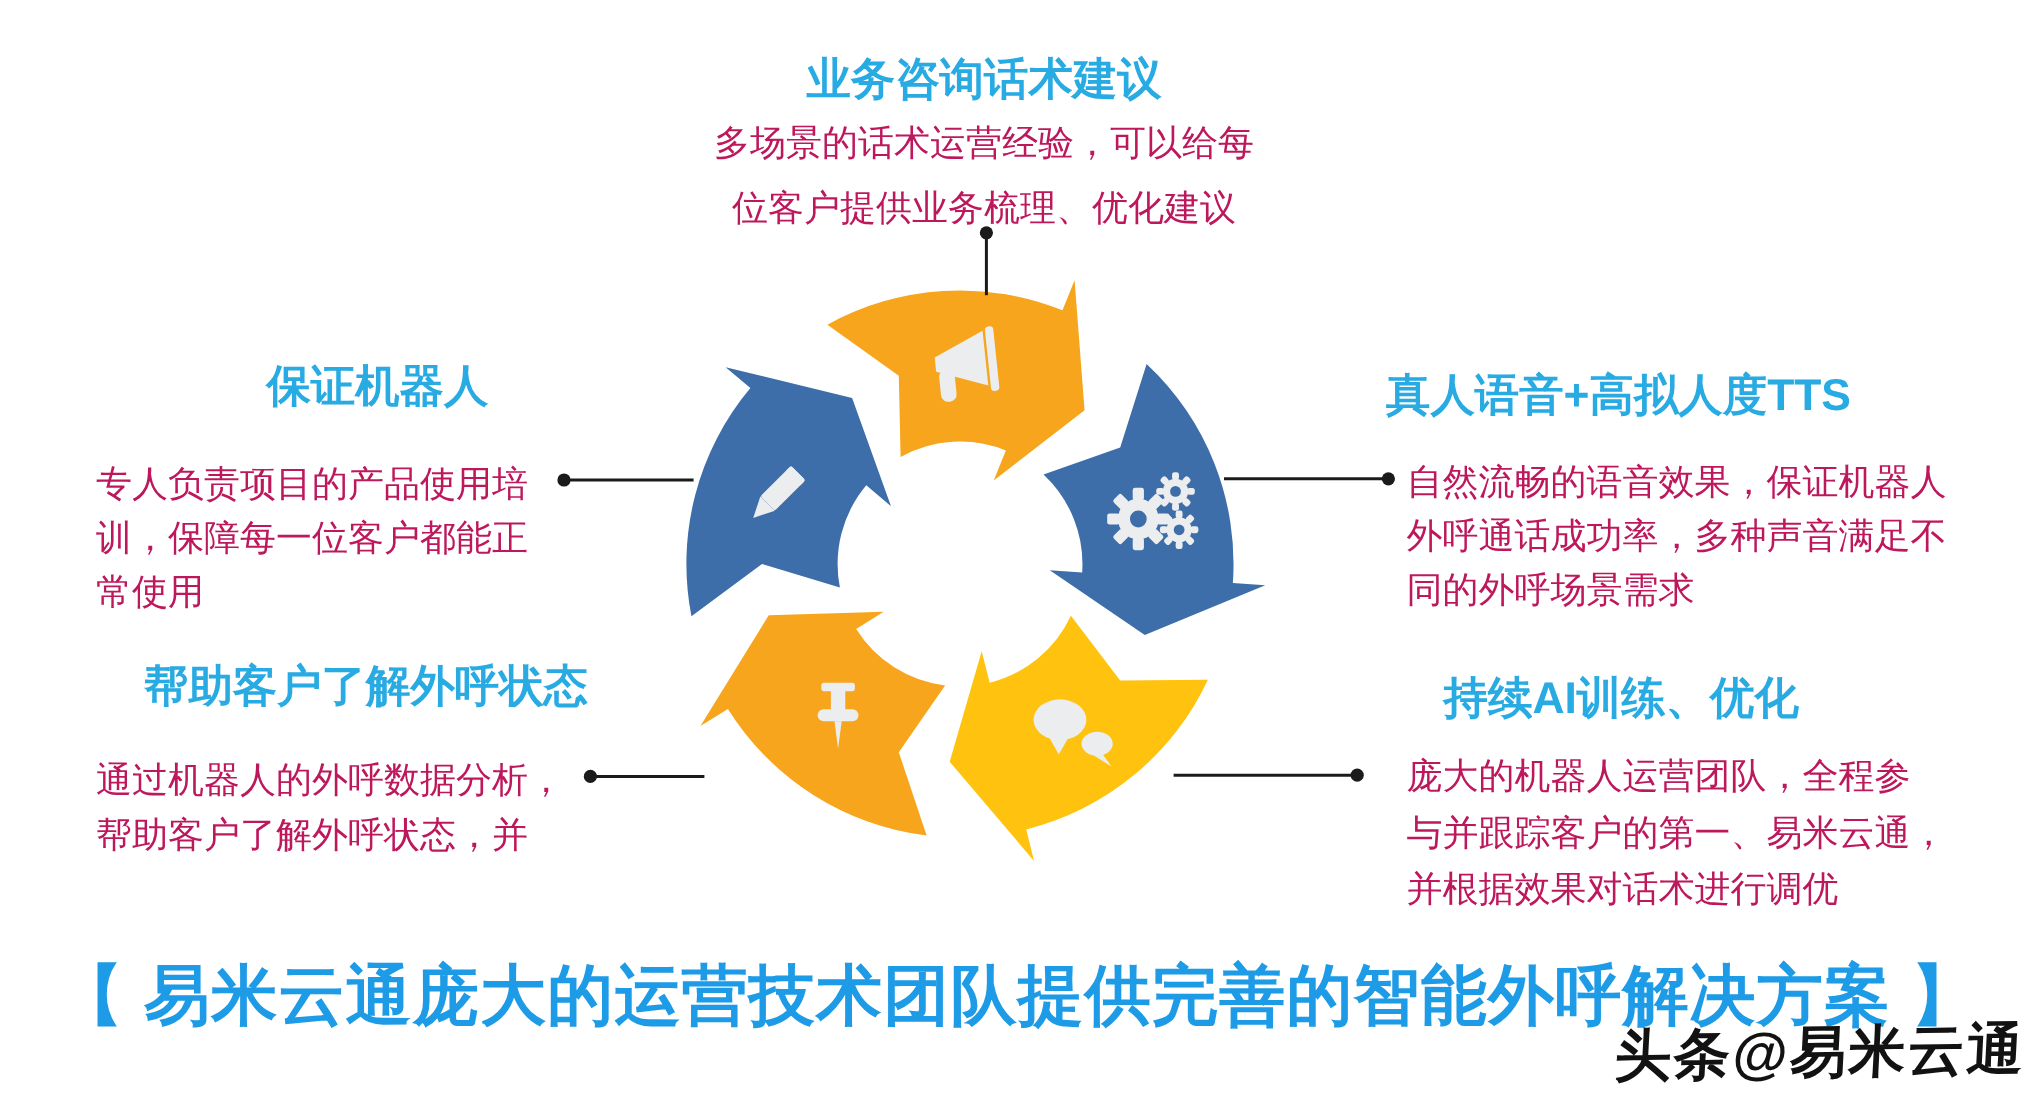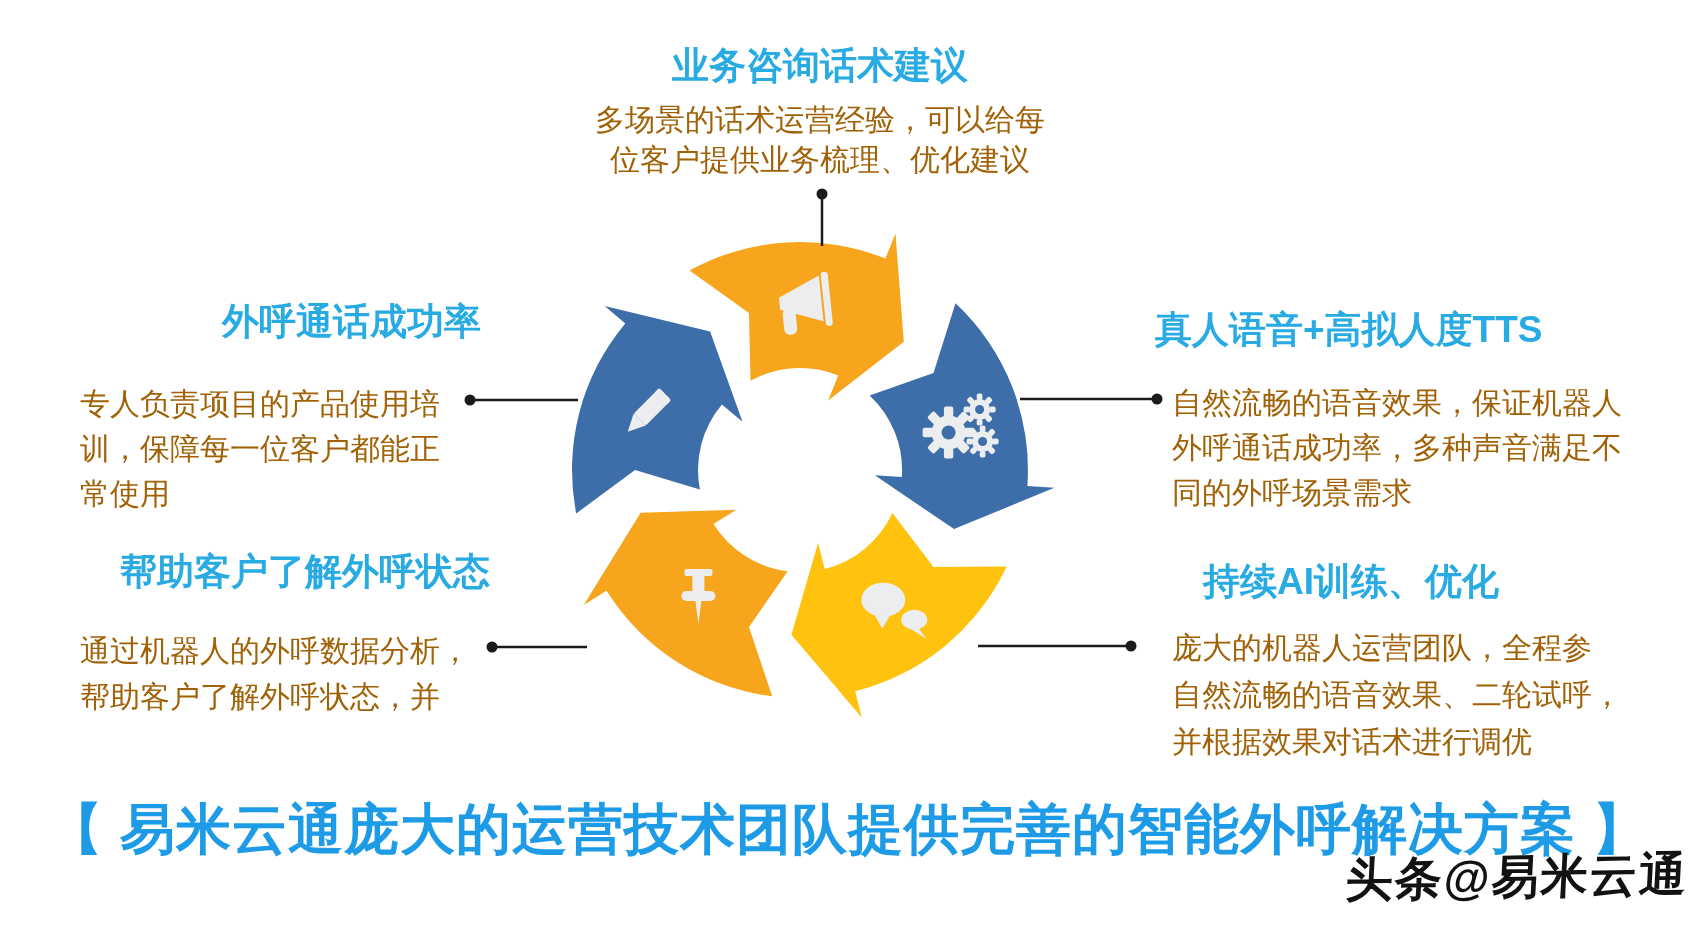--- a/index.html
+++ b/index.html
@@ -2,21 +2,21 @@
 <html><head>
 <meta charset="utf-8">
 <style>
   html,body{margin:0;padding:0;background:#ffffff;}
   #canvas{
     position:relative;width:1696px;height:926px;background:#ffffff;overflow:hidden;
     font-family:"Liberation Sans","DejaVu Sans",sans-serif;
   }
   .abs{position:absolute;white-space:nowrap;}
   .sec-title{font-weight:700;font-size:37px;line-height:44px;color:#28AAE2;}
-  .sec-lines{font-size:30px;color:#a16207;}
+  .sec-lines{font-size:30px;color:#be185d;}
   .center{text-align:center;}
   #diagram-svg{position:absolute;left:0;top:0;width:1696px;height:926px;}
   #caption{left:0;top:793px;width:1696px;text-align:center;font-size:55px;font-weight:700;color:#1E9BE6;letter-spacing:1px;}
   #watermark{right:8px;top:846px;font-size:47px;font-weight:800;color:#121212;letter-spacing:2px;transform:skewX(-4deg) rotate(-1deg);}
   .lh45{line-height:45px;} .lh46{line-height:46px;} .lh47{line-height:47px;} .lh40{line-height:40px;}
 </style>
 </head>
 <body>
 
 <div id="canvas">
@@ -102,23 +102,23 @@
       <line x1="978" y1="646" x2="1129" y2="646" stroke="#1B1B1B" stroke-width="2.5"></line>
       <circle cx="822" cy="194" r="5.5" fill="#1B1B1B"></circle>
       <circle cx="470" cy="400" r="5.5" fill="#1B1B1B"></circle>
       <circle cx="492" cy="647" r="5.5" fill="#1B1B1B"></circle>
       <circle cx="1157" cy="399" r="5.5" fill="#1B1B1B"></circle>
       <circle cx="1131" cy="646" r="5.5" fill="#1B1B1B"></circle>
     </svg>
 
   <div class="abs sec-title center" style="left:380px;top:44px;width:880px;">业务咨询话术建议</div>
   <div class="abs sec-lines lh40 center" style="left:380px;top:100px;width:880px;">多场景的话术运营经验，可以给每</div>
-  <div class="abs sec-lines lh40 center" style="left:380px;top:140px;width:880px;">位客户提供业务梳理、优化建议</div>
+  <div class="abs sec-lines lh40 center" style="left:380px;top:154px;width:880px;">位客户提供业务梳理、优化建议</div>
 
-  <div class="abs sec-title" style="left:222px;top:300px;">外呼通话成功率</div>
+  <div class="abs sec-title" style="left:222px;top:300px;">保证机器人</div>
   <div class="abs sec-lines lh45" style="left:80px;top:381px;">
     <div>专人负责项目的产品使用培</div>
     <div>训，保障每一位客户都能正</div>
     <div>常使用</div>
   </div>
 
   <div class="abs sec-title" style="left:120px;top:550px;">帮助客户了解外呼状态</div>
   <div class="abs sec-lines lh46" style="left:80px;top:628px;">
     <div>通过机器人的外呼数据分析，</div>
     <div>帮助客户了解外呼状态，并</div>
@@ -127,21 +127,21 @@
   <div class="abs sec-title" style="left:1155px;top:308px;">真人语音+高拟人度TTS</div>
   <div class="abs sec-lines lh45" style="left:1172px;top:380px;">
     <div>自然流畅的语音效果，保证机器人</div>
     <div>外呼通话成功率，多种声音满足不</div>
     <div>同的外呼场景需求</div>
   </div>
 
   <div class="abs sec-title" style="left:1203px;top:560px;">持续AI训练、优化</div>
   <div class="abs sec-lines lh47" style="left:1172px;top:624px;">
     <div>庞大的机器人运营团队，全程参</div>
-    <div>自然流畅的语音效果、二轮试呼，</div>
+    <div>与并跟踪客户的第一、易米云通，</div>
     <div>并根据效果对话术进行调优</div>
   </div>
 
   <div id="caption" class="abs">【 易米云通庞大的运营技术团队提供完善的智能外呼解决方案 】</div>
 
   <div id="watermark" class="abs">头条@易米云通</div>
 
 </div>
 
 </body></html>

